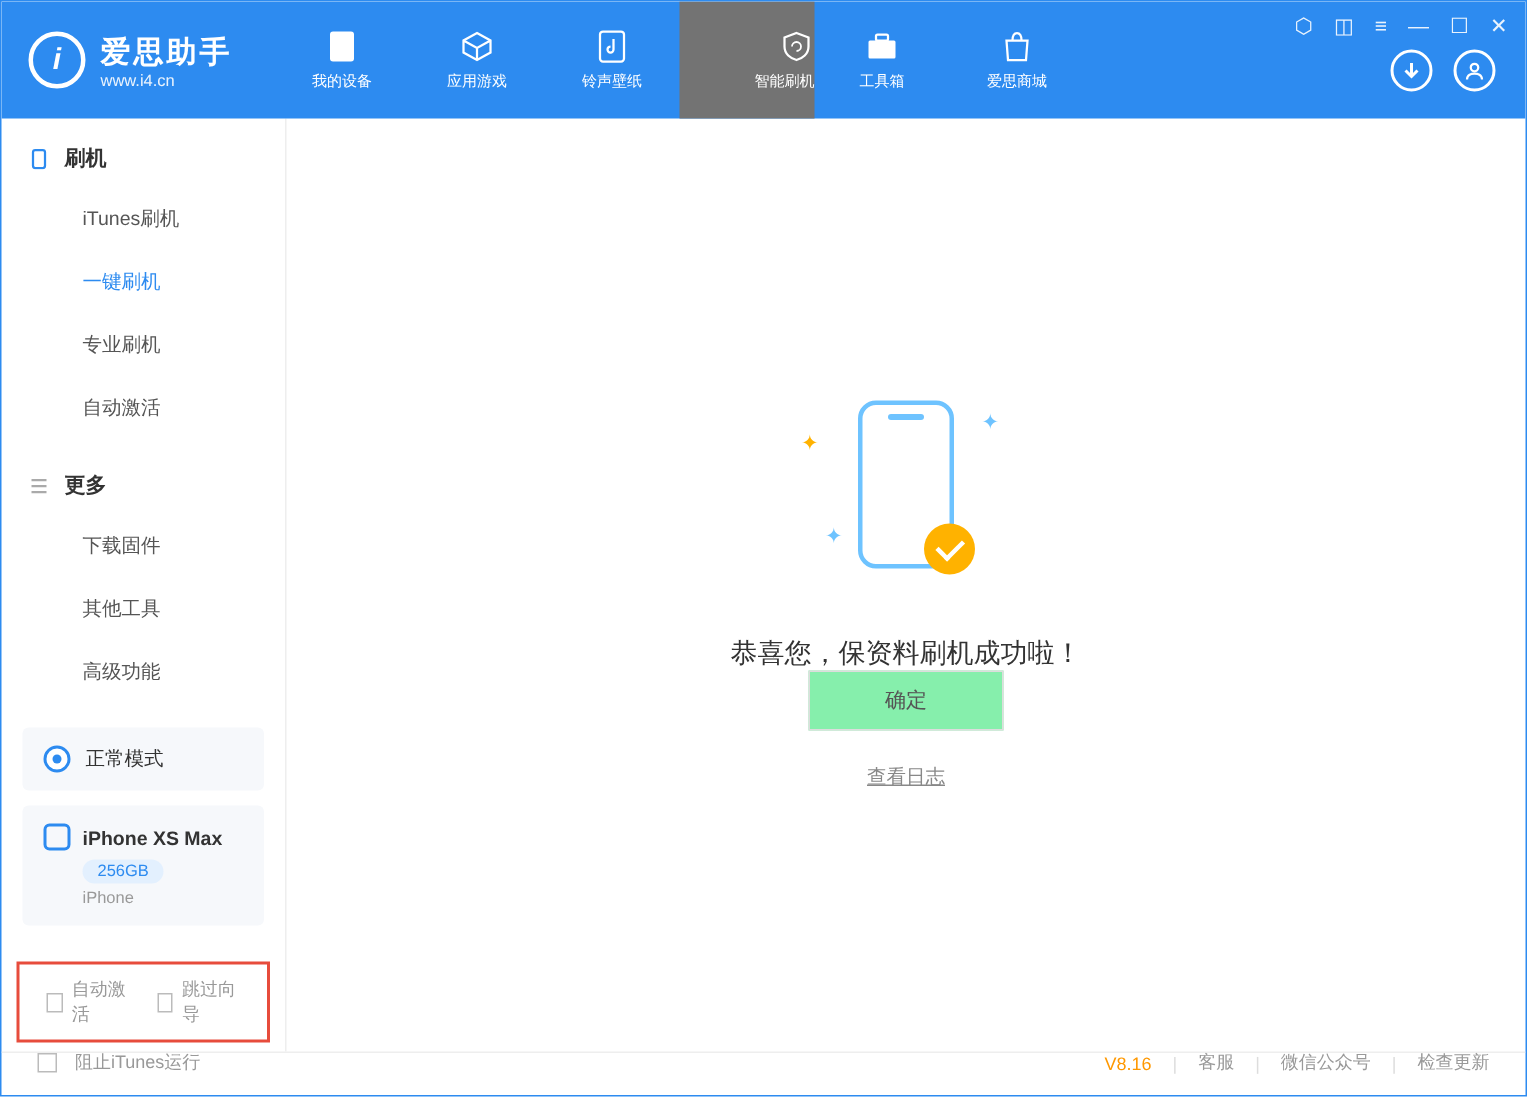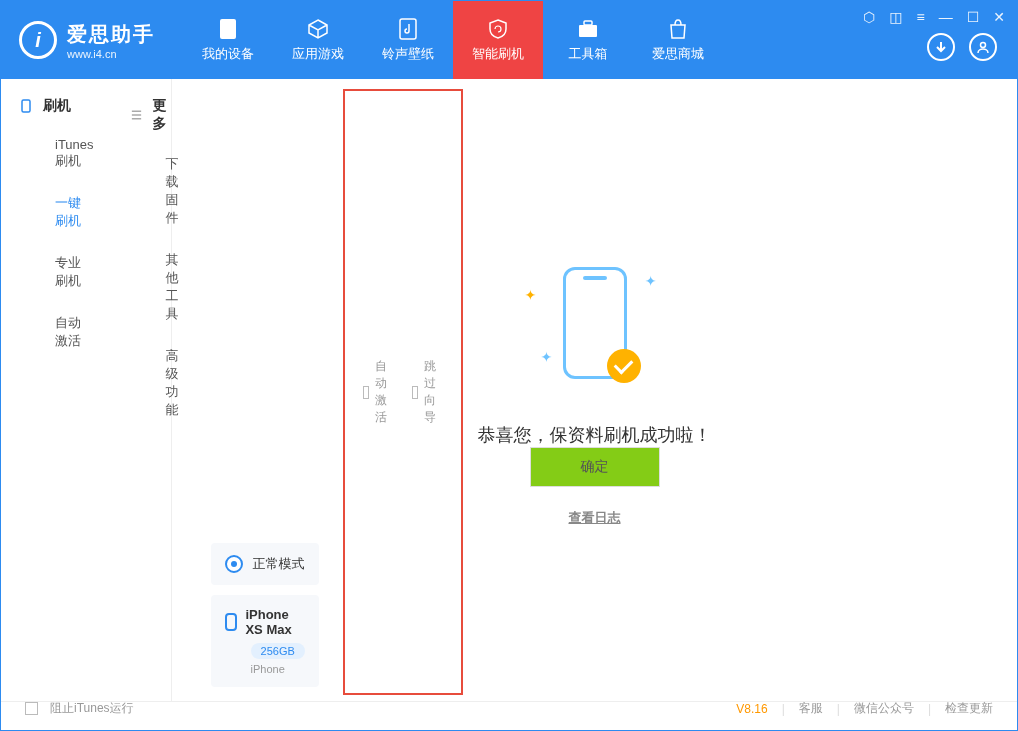--- a/index.html
+++ b/index.html
@@ -6,31 +6,31 @@
 body { background: #fff; width: 1018px; height: 731px; overflow: hidden; border: 1px solid #2d8bf0; }
 
 
 .header { background: #2d8bf0; height: 78px; display: flex; align-items: center; color: #fff; position: relative; }
 .logo-area { display: flex; align-items: center; padding: 0 18px; gap: 10px; }
 .logo-circle { width: 38px; height: 38px; border: 3px solid #fff; border-radius: 50%; display: flex; align-items: center; justify-content: center; font-weight: bold; font-size: 20px; font-style: italic; }
 .logo-text { display: flex; flex-direction: column; }
 .logo-title { font-size: 20px; font-weight: bold; letter-spacing: 2px; }
 .logo-url { font-size: 11px; opacity: 0.9; }
 .nav { display: flex; height: 100%; margin-left: 10px; }
-.nav-item { width: 90px; display: flex; flex-direction: column; align-items: center; justify-content: center; gap: 4px; cursor: pointer; font-size: 13px; }
-.nav-item.active { background: #ef4444; }
+.nav-item { width: 90px; display: flex; flex-direction: column; align-items: center; justify-content: center; gap: 4px; cursor: pointer; font-size: 10px; }
+.nav-item.active { background: #737373; align-items: flex-end; }
 .nav-icon { width: 24px; height: 24px; display: flex; align-items: center; justify-content: center; }
 .window-controls { position: absolute; top: 8px; right: 12px; display: flex; gap: 14px; font-size: 14px; }
 .window-controls span { cursor: pointer; opacity: 0.9; }
 .header-right { position: absolute; bottom: 18px; right: 20px; display: flex; gap: 14px; }
 .circ-btn { width: 28px; height: 28px; border: 2px solid #fff; border-radius: 50%; display: flex; align-items: center; justify-content: center; cursor: pointer; }
 
 
 .body { display: flex; height: 622px; }
-.sidebar { width: 171px; border-right: 1px solid #eee; display: flex; flex-direction: row; }
+.sidebar { width: 190px; border-right: 1px solid #eee; display: flex; flex-direction: column; }
 .side-section { padding: 18px 0 4px 0; }
 .side-header { display: flex; align-items: center; gap: 10px; padding: 0 18px 10px 18px; font-size: 14px; color: #333; font-weight: bold; }
 .side-header-icon { width: 14px; height: 14px; }
 .side-item { padding: 12px 18px 12px 54px; font-size: 13px; color: #555; cursor: pointer; }
 .side-item.active { color: #2d8bf0; }
 .side-bottom { margin-top: auto; padding: 0 14px 14px 14px; }
 .mode-card { background: #f6f8fb; border-radius: 4px; padding: 12px 14px; margin-bottom: 10px; display: flex; align-items: center; gap: 10px; font-size: 13px; color: #333; }
 .mode-icon { width: 18px; height: 18px; border-radius: 50%; background: #fff; border: 2px solid #2d8bf0; display: flex; align-items: center; justify-content: center; }
 .mode-icon::before { content: ""; width: 6px; height: 6px; border-radius: 50%; background: #2d8bf0; }
 .device-card { background: #f6f8fb; border-radius: 4px; padding: 12px 14px; }
@@ -48,22 +48,22 @@
 .phone-illustration { position: relative; width: 200px; height: 140px; margin-bottom: 30px; display: flex; align-items: center; justify-content: center; }
 .phone { width: 64px; height: 112px; border: 3px solid #6ec3ff; border-radius: 12px; background: #fff; position: relative; }
 .phone::before { content: ""; position: absolute; top: 6px; left: 50%; transform: translateX(-50%); width: 24px; height: 4px; background: #6ec3ff; border-radius: 3px; }
 .check-badge { position: absolute; right: 54px; bottom: 10px; width: 34px; height: 34px; background: #ffb200; border-radius: 50%; display: flex; align-items: center; justify-content: center; }
 .check-badge::after { content: ""; width: 8px; height: 14px; border-right: 3px solid #fff; border-bottom: 3px solid #fff; transform: rotate(45deg); margin-top: -3px; }
 .sparkle { position: absolute; color: #6ec3ff; font-size: 14px; }
 .sparkle.s1 { left: 30px; top: 34px; color: #ffb200; }
 .sparkle.s2 { left: 46px; bottom: 28px; }
 .sparkle.s3 { right: 38px; top: 20px; }
 .msg { font-size: 18px; color: #333; }
-.ok-btn { border: 1px solid #ddd; background: #84cc16; padding: 10px 50px; font-size: 14px; color: #555; cursor: pointer; margin-bottom: 22px; }
-.log-link { font-size: 13px; color: #888; cursor: pointer; text-decoration: underline; font-weight: bold; }
+.ok-btn { border: 1px solid #ddd; background: #86efac; padding: 10px 50px; font-size: 14px; color: #555; cursor: pointer; margin-bottom: 22px; }
+.log-link { font-size: 13px; color: #888; cursor: pointer; text-decoration: underline; }
 
 
 .footer { height: 14px; border-top: 1px solid #eee; display: flex; align-items: center; padding: 0 24px; font-size: 12px; color: #999; gap: 16px; }
 .footer .cb-box { margin-right: 6px; }
 .footer-right { margin-left: auto; display: flex; align-items: center; gap: 14px; }
 .ver { color: #ff9800; }
 .sep { color: #ddd; }
 .flink { cursor: pointer; }
 </style>
 </head>

